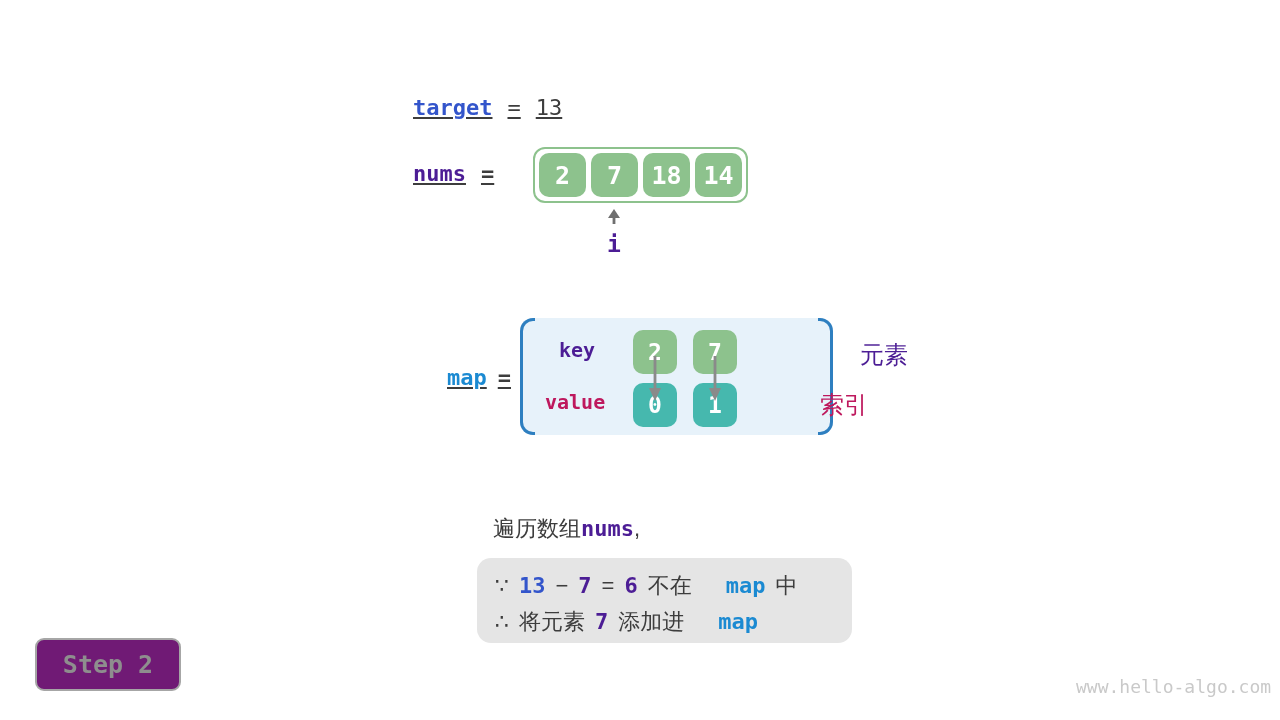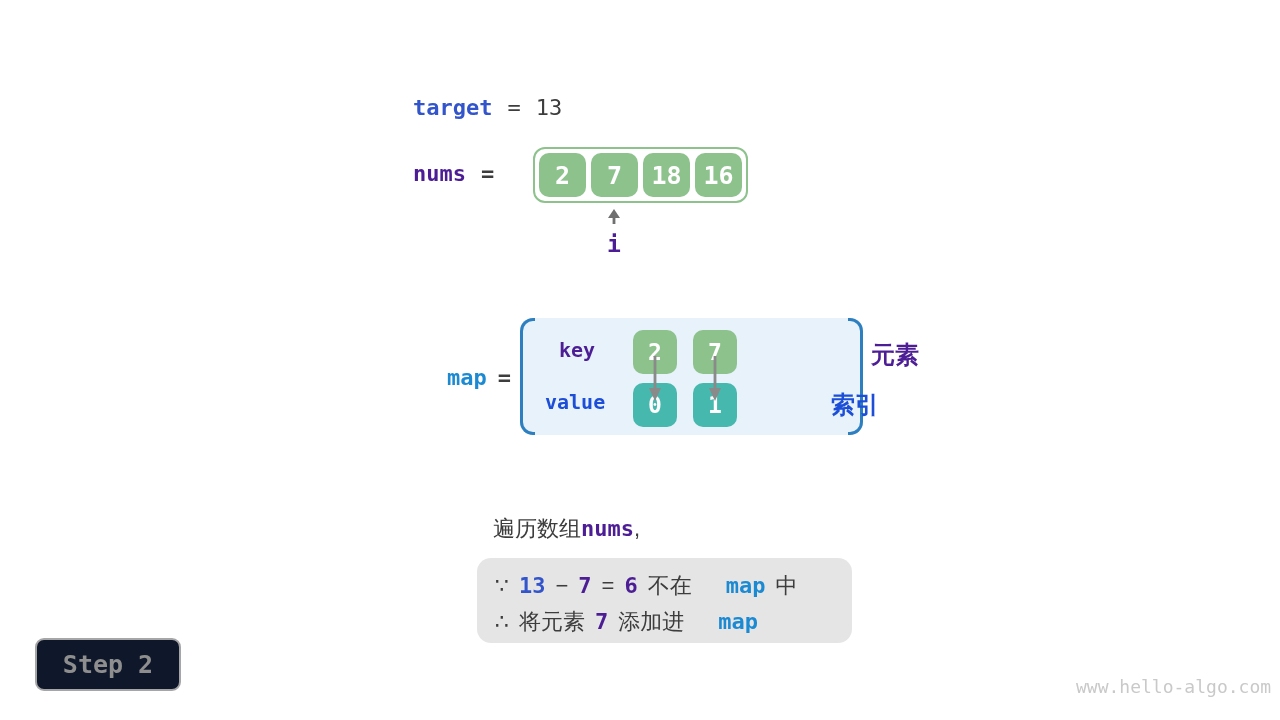--- a/index.html
+++ b/index.html
@@ -11,40 +11,40 @@
     color:#3d3d3d;
     overflow:hidden;
   }
   .abs { position:absolute; }
   .mono { font-family:"DejaVu Sans Mono","Liberation Mono",monospace; }
   .b { font-weight:bold; }
   .c-dark  { color:#3d3d3d; }
   .c-royal { color:#3355cb; }
   .c-blue  { color:#1b8ad2;margin-left:24px; }
   .c-green { color:#4c1d95; }
-  .c-teal  { color:#1d4ed8; }
+  .c-teal  { color:#be185d; }
 
-  .code-row { display:flex; align-items:center; gap:15px; font-size:22px; }
+  .code-row { display:flex; align-items:center; gap:15px; font-size:22px;text-decoration:underline; }
 
   
   .array-box {
     left:533px; top:147px; width:215px; height:56px;
     border:2px solid #8dc28d; border-radius:12px; background:#ffffff;
     display:flex; gap:5px; padding:3px; align-items:center; justify-content:center;
   }
   .array-cell {
     width:47px; height:44px; border-radius:10px; background:#8dc28d;
     color:#ffffff; font-size:25px; font-weight:bold;
     display:flex; align-items:center; justify-content:center;
     font-family:"DejaVu Sans Mono","Liberation Mono",monospace;
   }
 
   
   .map-box {
-    left:520px; top:318px; width:343px; height:117px;
+    left:520px; top:318px; width:313px; height:117px;
     background:#e7f2fa; border-radius:14px;
   }
   .bracket { position:absolute; top:0; width:15px; height:117px; }
   .bracket-left {
     left:0;
     border-left:3px solid #2e7fc0; border-top:3px solid #2e7fc0; border-bottom:3px solid #2e7fc0;
     border-radius:13px 0 0 13px;
   }
   .bracket-right {
     right:0;
@@ -56,36 +56,36 @@
     color:#ffffff; font-size:23px; font-weight:bold;
     display:flex; align-items:center; justify-content:center;
     font-family:"DejaVu Sans Mono","Liberation Mono",monospace;
   }
   .map-cell.key   { background:#8dc28d; top:12px; }
   .map-cell.value { background:#46b8ae; top:65px; }
 
   .map-inner-label { position:absolute; font-size:20px; font-weight:bold;
     font-family:"DejaVu Sans Mono","Liberation Mono",monospace; }
 
-  .side-label { font-size:24px; font-weight:bold;margin-left:11px; }
+  .side-label { font-size:24px; font-weight:normal; }
 
   
   .caption { left:493px; top:514px; font-size:22px; display:flex; align-items:baseline; gap:0; }
   .note-box {
     left:477px; top:558px; width:375px; height:85px;
     background:#e5e5e5; border-radius:14px;
     padding:11px 0 0 18px;
     display:flex; flex-direction:column; gap:3px;
   }
   .note-line { display:flex; align-items:baseline; gap:10px; font-size:22px; line-height:33px; }
 
   
   .step-box {
     left:35px; top:638px; width:146px; height:53px;
-    background:#0f172a; border:2px solid #a6a6a6; border-radius:9px;
+    background:#701a75; border:2px solid #a6a6a6; border-radius:9px;
     display:flex; align-items:center; justify-content:center;
     color:#8e8e8e; font-size:25px; font-weight:bold;
     font-family:"DejaVu Sans Mono","Liberation Mono",monospace;
   }
   .watermark {
     left:1076px; top:676px; font-size:18px; color:#c9c9c9;
     font-family:"DejaVu Sans Mono","Liberation Mono",monospace;
   }
 </style>
 </head>
@@ -99,21 +99,21 @@
 
 <div class="abs code-row" style="left:413px; top:161px;">
   <span class="mono b c-green">nums</span>
   <span class="mono b c-dark">=</span>
 </div>
 
 <div class="abs array-box">
   <div class="array-cell">2</div>
   <div class="array-cell">7</div>
   <div class="array-cell">18</div>
-  <div class="array-cell">16</div>
+  <div class="array-cell">14</div>
 </div>
 
 <svg class="abs" style="left:606px; top:209px;" width="16" height="17" viewBox="0 0 16 17">
   <polygon points="8,0 2,9 14,9" fill="#6f6f6f"></polygon>
   <rect x="6.6" y="7" width="2.8" height="8" fill="#6f6f6f"></rect>
 </svg>
 <div class="abs mono b c-green" style="left:604px; top:231px; width:20px; text-align:center; font-size:23px;">i</div>
 
 <div class="abs code-row" style="left:423px; top:365px; gap:11px;">
   <span class="mono b c-blue">map</span>

